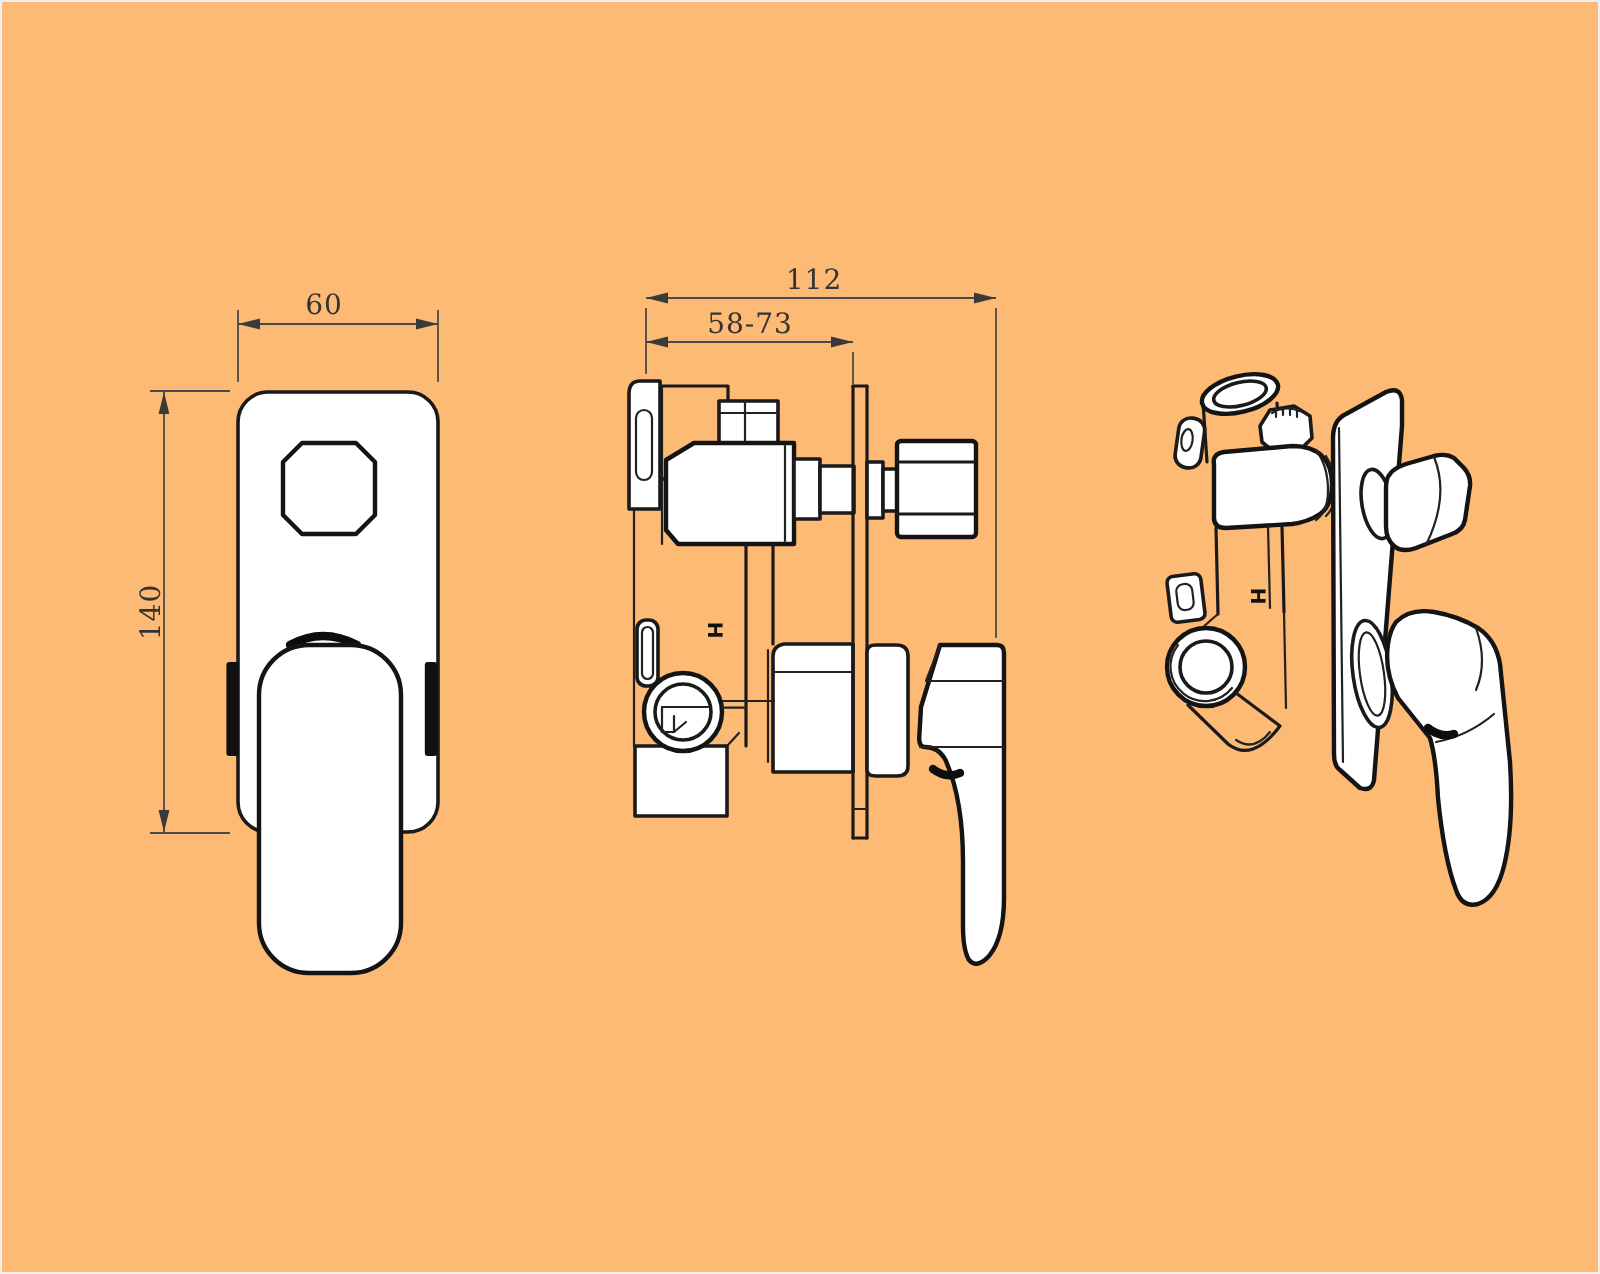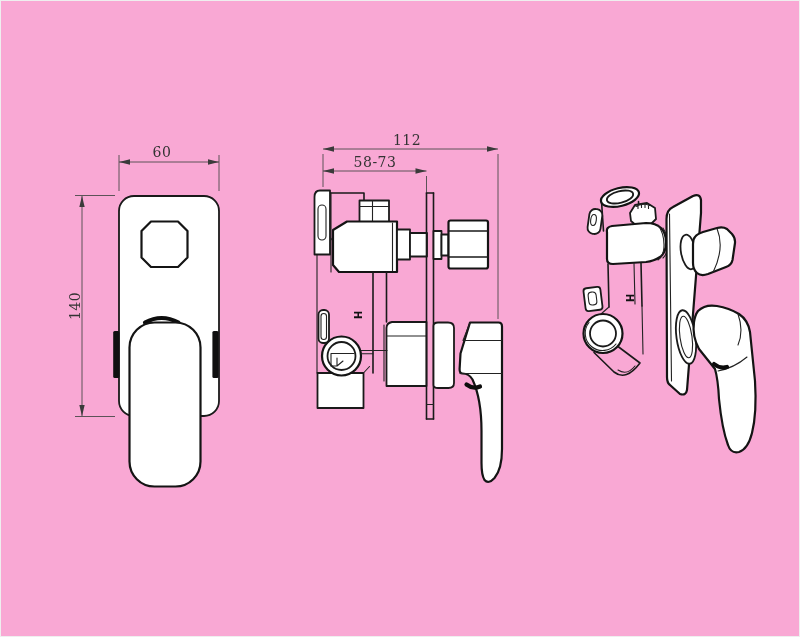--- a/index.html
+++ b/index.html
@@ -1,17 +1,17 @@
 <!DOCTYPE html>
 <html><head>
 <meta charset="utf-8">
 <style>
   html,body{margin:0;padding:0;background:#fff;}
   .canvas{
-    width:800px;height:637px;background:#f9a8d4;position:relative;
+    width:800px;height:637px;background:#fdba74;position:relative;
     border:1px solid #efefef;box-sizing:border-box;overflow:hidden;
     font-family:"DejaVu Serif", serif;
   }
   svg{position:absolute;left:0;top:0;}
   .part{fill:#ffffff;stroke:#1a1a1a;stroke-width:1.8;stroke-linejoin:round;}
   .part-bold{fill:#ffffff;stroke:#141414;stroke-width:2.2;stroke-linejoin:round;}
   .ln{fill:none;stroke:#1a1a1a;stroke-width:1.6;stroke-linecap:round;stroke-linejoin:round;}
   .ln-thin{fill:none;stroke:#222;stroke-width:1.1;stroke-linecap:round;}
   .ln-thick{fill:none;stroke:#0d0d0d;stroke-width:4.2;stroke-linecap:round;}
   .dim{stroke:#4a4a4a;stroke-width:0.9;fill:none;}

